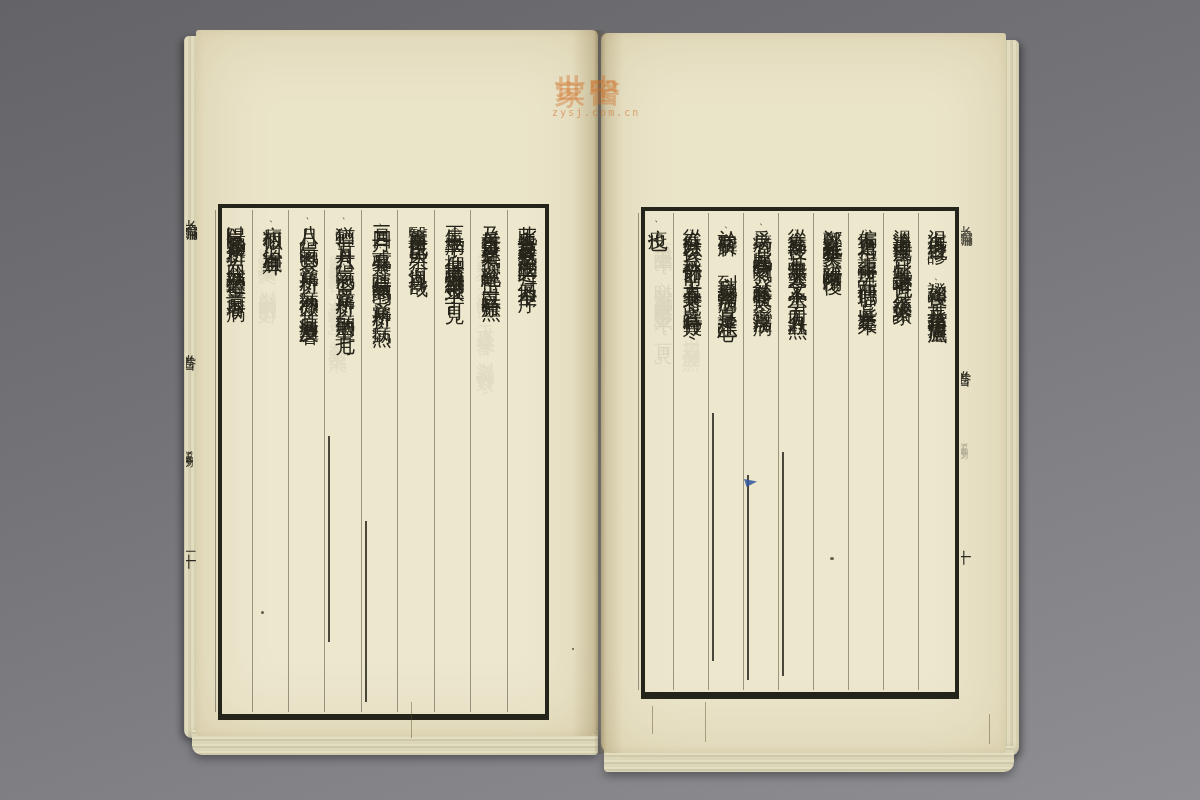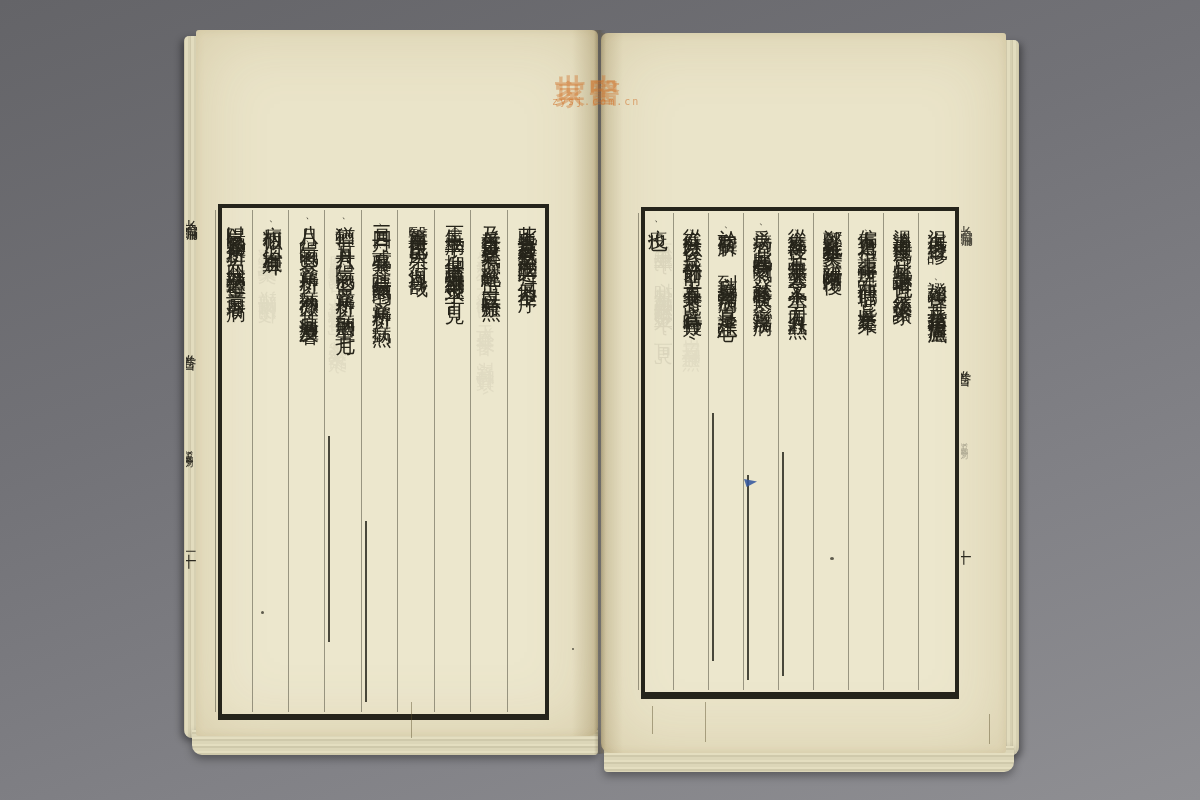--- a/index.html
+++ b/index.html
@@ -54,21 +54,21 @@
   .hs-right .hs-leaf{top:326px;}
   
   .ghost{writing-mode:vertical-rl;text-orientation:upright;color:#77745f;opacity:.16;
     filter:blur(.7px);transform:scaleX(-1);font-size:19px;letter-spacing:3px;line-height:1.5;
     width:24px;overflow:hidden;pointer-events:none;}
   
   .watermark{left:552px;top:24px;width:72px;text-align:center;}
   .seal{writing-mode:vertical-rl;height:66px;margin:0 auto;
     font-size:27px;font-weight:bold;letter-spacing:4px;line-height:1.15;
     color:rgba(208,112,40,.40);transform:scale(1.12,1.0);}
-  .wm-url{margin-top:6px;font-family:"DejaVu Sans Mono",monospace;font-size:10px;
+  .wm-url{margin-top:17px;font-family:"DejaVu Sans Mono",monospace;font-size:10px;
     letter-spacing:2px;color:rgba(208,112,40,.55);}
   
   .blue-mark{left:744px;top:478px;width:13px;height:9px;background:#35599f;opacity:.88;
     clip-path:polygon(0 10%,100% 40%,20% 100%);}
   .speck{width:3px;height:3px;border-radius:50%;background:#39372c;opacity:.8;}
   .crease{width:1px;background:rgba(90,80,45,.45);}
 </style>
 </head>
 <body>
 

